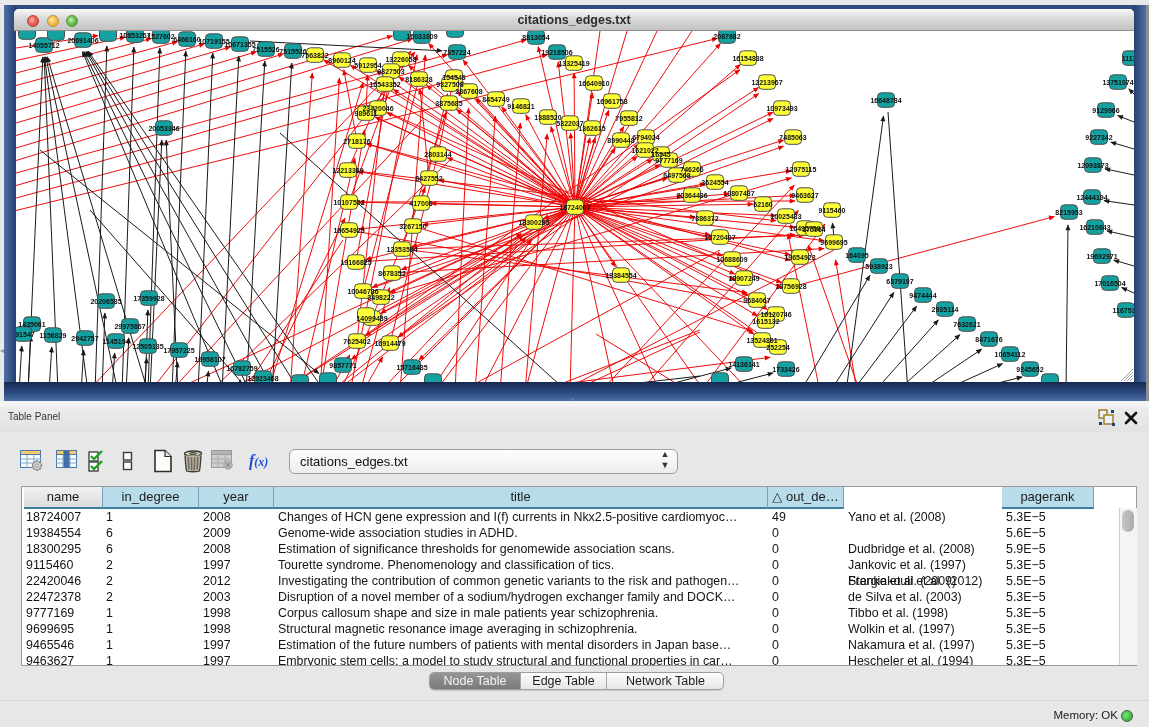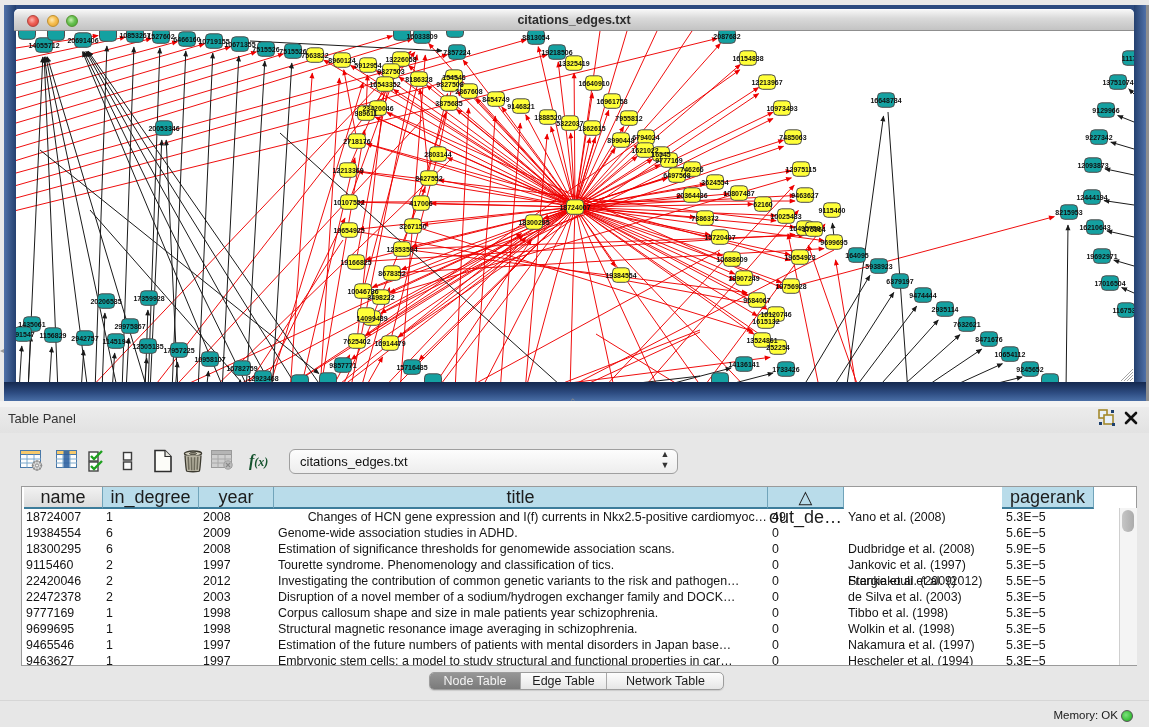--- a/index.html
+++ b/index.html
@@ -32,36 +32,36 @@
 #tl3 { left:52px; background:radial-gradient(circle at 4px 4px,#c8f0b2,#68c151 45%,#3da42d); border:0.5px solid #53932f;}
 
 #canvasbox { left:16px; top:31px; width:1118px; height:351px; background:#fff; overflow:hidden; }
 
 #panel { left:0; top:401px; width:1149px; height:326px; background:#e7e7e7;
   border-top:1px solid #c0c0c0; }
 #pdiv { left:0; top:401px; width:1149px; height:6px; background:#f3f3f3; }
 #pcaret { left:569px; top:398px; width:14px; height:8px; color:#8a8a8a; font-size:9px; line-height:8px; }
 #phead { left:0; top:407px; width:1149px; height:26px;
   background:linear-gradient(180deg,#ececec,#e2e2e2); }
-#ptitle { left:8px; top:411px; font-size:13px; color:#333; }
+#ptitle { left:8px; top:411px; font-size:10px; color:#333; }
 #pclose { left:1124px; top:411px; width:14px; height:14px; }
 #pfloat { left:1098px; top:409px; width:18px; height:18px; }
 
 #ddown { left:289px; top:449px; width:389px; height:25px;
   background:linear-gradient(180deg,#fdfdfd,#ededed);
   border:1px solid #9f9f9f; border-radius:6px; font-size:13px; color:#111;
   line-height:23px; padding-left:10px; }
 #ddarrows { left:655px; top:449px; width:20px; height:25px; font-size:9px; color:#333;
   line-height:11px; text-align:center; }
 
 #tbl { left:21px; top:486px; width:1116px; height:180px; background:#fff;
   border:1px solid #9a9a9a; overflow:hidden; }
 .hcell { position:absolute; top:0; height:22px; background:#b9dcea;
   border-right:1px solid #71a4ba; border-bottom:2px solid #3d7d9b;
-  font-size:18px; color:#1c1c1c; text-align:center; line-height:20px; }
+  font-size:13px; color:#1c1c1c; text-align:center; line-height:20px; }
 .row { position:absolute; left:0; width:1116px; height:16px; font-size:12.4px;
   color:#141414; white-space:nowrap; }
 .c { position:absolute; top:0; height:16px; line-height:16px; overflow:hidden; }
 
 #sbar { left:1119px; top:508px; width:18px; height:157px; background:#f4f4f4;
   border-left:1px solid #cfcfcf; }
 #sthumb { left:1122px; top:510px; width:12px; height:22px; border-radius:6px;
   background:linear-gradient(90deg,#c6c6c6,#ababab); }
 
 #segs { left:429px; top:672px; width:295px; height:18px; border:1px solid #9d9d9d;
@@ -679,35 +679,35 @@
         <path d="M3,6.5 c0,0 1,14.5 1.6,15.5 c0.6,1 12.2,1 12.8,0 c0.6,-1 1.6,-15.5 1.6,-15.5" fill="#b9b5a4" stroke="#3c3a30" stroke-width="1.3"></path>
         <path d="M6.2,7.8 l0.7,13 M9.4,8.2 l0.3,13 M12.6,8.2 l-0.3,13 M15.8,7.8 l-0.7,13" stroke="#6e6b5c" stroke-width="1.6"></path>
       </svg></div>
 <div class="abs" style="left:211px;top:450px;width:24px;height:22px;"><svg width="24" height="22" viewBox="0 0 24 22">
         <rect x="0.5" y="0.5" width="20" height="17" fill="#cfcfcf" stroke="#9a9a9a"></rect>
         <rect x="0.5" y="0.5" width="20" height="4" fill="#b5b5b5" stroke="#9a9a9a"></rect>
         <path d="M0,9 h21 M0,13 h21 M7,4.5 v13 M14,4.5 v13" stroke="#a8a8a8" stroke-width="1" fill="none"></path>
         <circle cx="17" cy="15" r="4.2" fill="#bdbdbd" stroke="#9e9e9e"></circle>
         <path d="M15,13 l4,4 M19,13 l-4,4" stroke="#8a8a8a" stroke-width="1.2"></path>
       </svg></div>
-<div class="abs" style="left:249px;top:452px;font-family:'Liberation Serif',serif;font-style:italic;font-weight:bold;font-size:16px;color:#14532d;">f<span style="font-size:12px;">(x)</span></div>
+<div class="abs" style="left:249px;top:452px;font-family:'Liberation Serif',serif;font-style:italic;font-weight:bold;font-size:16px;color:#1d4ed8;">f<span style="font-size:12px;">(x)</span></div>
   <div class="abs" id="ddown">citations_edges.txt</div>
   <div class="abs" id="ddarrows">▲<br>▼</div>
   <div class="abs" id="tbl">
 <div class="hcell" style="left:2px;width:79px;background:linear-gradient(180deg,#f2f2f2,#dcdcdc);">name</div>
 <div class="hcell" style="left:81px;width:96px;">in_degree</div>
 <div class="hcell" style="left:177px;width:75px;">year</div>
 <div class="hcell" style="left:252px;width:494px;">title</div>
 <div class="hcell" style="left:746px;width:76px;">△ out_de…</div>
 <div class="hcell" style="left:980px;width:92px;">pagerank</div>
 <div class="row" style="top:22px;">
 <span class="c" style="left:4px;width:76px;">18724007</span>
 <span class="c" style="left:84px;width:92px;">1</span>
 <span class="c" style="left:181px;width:70px;">2008</span>
-<span class="c" style="left:256px;width:489px;text-align:right;">Changes of HCN gene expression and I(f) currents in Nkx2.5‑positive cardiomyoc…</span>
+<span class="c" style="left:256px;width:489px;">Changes of HCN gene expression and I(f) currents in Nkx2.5‑positive cardiomyoc…</span>
 <span class="c" style="left:750px;width:72px;">49</span>
 <span class="c" style="left:826px;width:155px;">Yano et al. (2008)</span>
 <span class="c" style="left:984px;width:86px;">5.3E−5</span>
 </div>
 <div class="row" style="top:38px;">
 <span class="c" style="left:4px;width:76px;">19384554</span>
 <span class="c" style="left:84px;width:92px;">6</span>
 <span class="c" style="left:181px;width:70px;">2009</span>
 <span class="c" style="left:256px;width:489px;">Genome‑wide association studies in ADHD.</span>
 <span class="c" style="left:750px;width:72px;">0</span>
@@ -758,21 +758,21 @@
 <span class="c" style="left:750px;width:72px;">0</span>
 <span class="c" style="left:826px;width:155px;">Tibbo et al. (1998)</span>
 <span class="c" style="left:984px;width:86px;">5.3E−5</span>
 </div>
 <div class="row" style="top:134px;">
 <span class="c" style="left:4px;width:76px;">9699695</span>
 <span class="c" style="left:84px;width:92px;">1</span>
 <span class="c" style="left:181px;width:70px;">1998</span>
 <span class="c" style="left:256px;width:489px;">Structural magnetic resonance image averaging in schizophrenia.</span>
 <span class="c" style="left:750px;width:72px;">0</span>
-<span class="c" style="left:826px;width:155px;">Wolkin et al. (1998)</span>
+<span class="c" style="left:826px;width:155px;">Wolkin et al. (1997)</span>
 <span class="c" style="left:984px;width:86px;">5.3E−5</span>
 </div>
 <div class="row" style="top:150px;">
 <span class="c" style="left:4px;width:76px;">9465546</span>
 <span class="c" style="left:84px;width:92px;">1</span>
 <span class="c" style="left:181px;width:70px;">1997</span>
 <span class="c" style="left:256px;width:489px;">Estimation of the future numbers of patients with mental disorders in Japan base…</span>
 <span class="c" style="left:750px;width:72px;">0</span>
 <span class="c" style="left:826px;width:155px;">Nakamura et al. (1997)</span>
 <span class="c" style="left:984px;width:86px;">5.3E−5</span>

